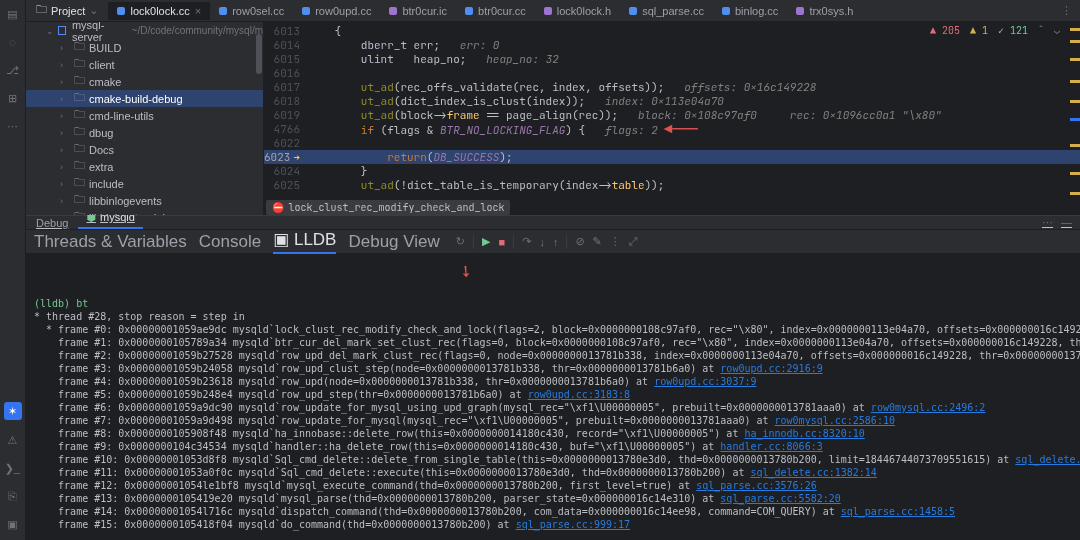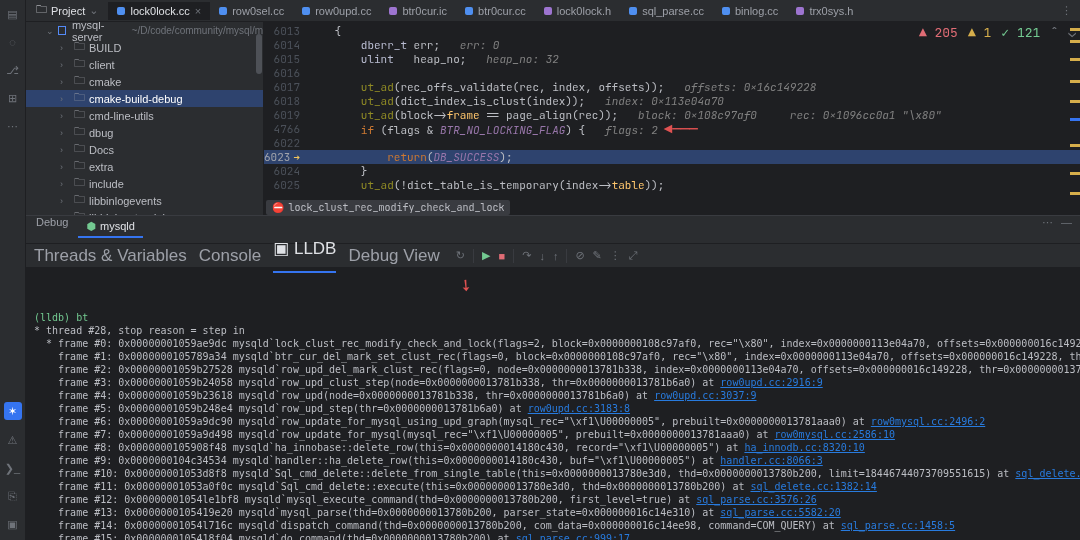--- a/index.html
+++ b/index.html
@@ -35,49 +35,49 @@
 .tree-row .arr { width:10px; color:#6f737a; font-size:9px; }
 .tree-row .fold { color:#9da0a8; display:inline-flex; }
 .tree-row .sq { width:9px; height:9px; border:1px solid #548af7; display:inline-block; margin-right:2px; }
 .tree-row .path { color:#6f737a; font-size:10px; margin-left:4px; }
 .ind1 { padding-left:20px; } .ind2 { padding-left:34px; }
 .tree-scrollbar { position:absolute; right:1px; top:0; width:6px; height:100%; }
 .tree-thumb { position:absolute; right:0; top:12px; width:6px; height:40px; background:#4e5157; border-radius:3px; }
 
 
 .editor { flex:1; background:#1e1f22; font-family:"JetBrains Mono",Menlo,Consolas,monospace; font-size:11px; position:relative; overflow:hidden; }
-.status-strip { position:absolute; top:2px; right:4px; display:flex; gap:10px; font-size:13px; align-items:center; }
+.status-strip { position:absolute; top:2px; right:20px; display:flex; gap:10px; font-size:10px; align-items:center; }
 .status-strip .warn { color:#d6ae4b; } .status-strip .err { color:#e06c75; } .status-strip .grn { color:#73c991; }
 .minimap { position:absolute; right:0; top:0; width:10px; height:100%; }
 .minimap .mk { position:absolute; right:0; width:10px; height:3px; }
 .code-lines { padding-top:2px; }
 .line { display:flex; height:14px; align-items:center; white-space:pre; }
 .line.curr { background:#2e436e; }
 .gut { width:44px; text-align:right; color:#4b5059; padding-right:8px; user-select:none; display:flex; justify-content:flex-end; align-items:center; gap:3px; }
 .gut.cur { color:#a0a3ab;padding-left:20px; }
 .gut .bp-arrow { color:#f2c55c; }
 .code { flex:1; }
 .kw { color:#cc7832; } .fn { color:#ffc66d; }
 .cmt { color:#808080; font-style:italic; } .mac { color:#908b25; } .op { color:#bcbec4; }
 .type { color:#b9bcd1; } .const { color:#9876aa; font-style:italic; }
 .arrow-ann { color:#e05252; font-size:14px; margin-left:6px; }
 .fn-banner { position:absolute; left:2px; bottom:0; background:#393b40; color:#bcbec4; padding:1px 6px; font-size:10px; display:flex; align-items:center; gap:4px; border-radius:2px; }
 .fn-banner .red { color:#e06c75; }
 
 
 .debug { flex:1; display:flex; flex-direction:column; background:#1e1f22; min-height:0; }
-.dbg-tabbar { height:28px; background:#2b2d30; display:flex; align-items:flex-start; border-bottom:1px solid #1e1f22; }
+.dbg-tabbar { height:14px; background:#2b2d30; display:flex; align-items:flex-end; border-bottom:1px solid #1e1f22;text-decoration:underline; }
 .dbg-tabbar .lbl { padding:0 10px; color:#9da0a8; }
 .dbg-tabbar .dtab { display:flex; align-items:center; gap:4px; padding:0 8px; height:22px; color:#dfe1e5; cursor:pointer; }
 .dbg-tabbar .dtab.active { border-bottom:2px solid #3574f0; }
 .dbg-tabbar .ric { margin-left:auto; display:flex; gap:8px; padding-right:8px; color:#6f737a; }
 
 .dbg-tools { height:24px; background:#2b2d30; display:flex; align-items:center; gap:12px; padding:0 8px; border-bottom:1px solid #1e1f22; }
 .dbg-tools .t { color:#9da0a8; cursor:pointer; font-size:17px; }
-.dbg-tools .t.active { color:#dfe1e5; border-bottom:2px solid #3574f0; padding-bottom:12px; }
+.dbg-tools .t.active { color:#dfe1e5; border-bottom:2px solid #3574f0; padding-bottom:2px; }
 .dbg-tools .icons { display:flex; gap:8px; align-items:center; color:#6f737a; margin-left:4px; }
 .dbg-tools .sep { width:1px; height:14px; background:#393b40; }
 .dbg-tools .run { color:#73c991; } .dbg-tools .stop { color:#e06c75; }
 
 .console { flex:1; overflow:auto; font-family:Menlo,Consolas,monospace; font-size:10px; line-height:13px; padding:4px 8px; color:#bcbec4; position:relative; white-space:pre; }
 .console .lldb { color:#73c991; }
 .console .addr { color:#bcbec4; }
 .console .link { color:#287bde; text-decoration:underline; cursor:pointer; }
 .console .rarrow { position:absolute; color:#e05252; font-size:18px; }
 </style>

